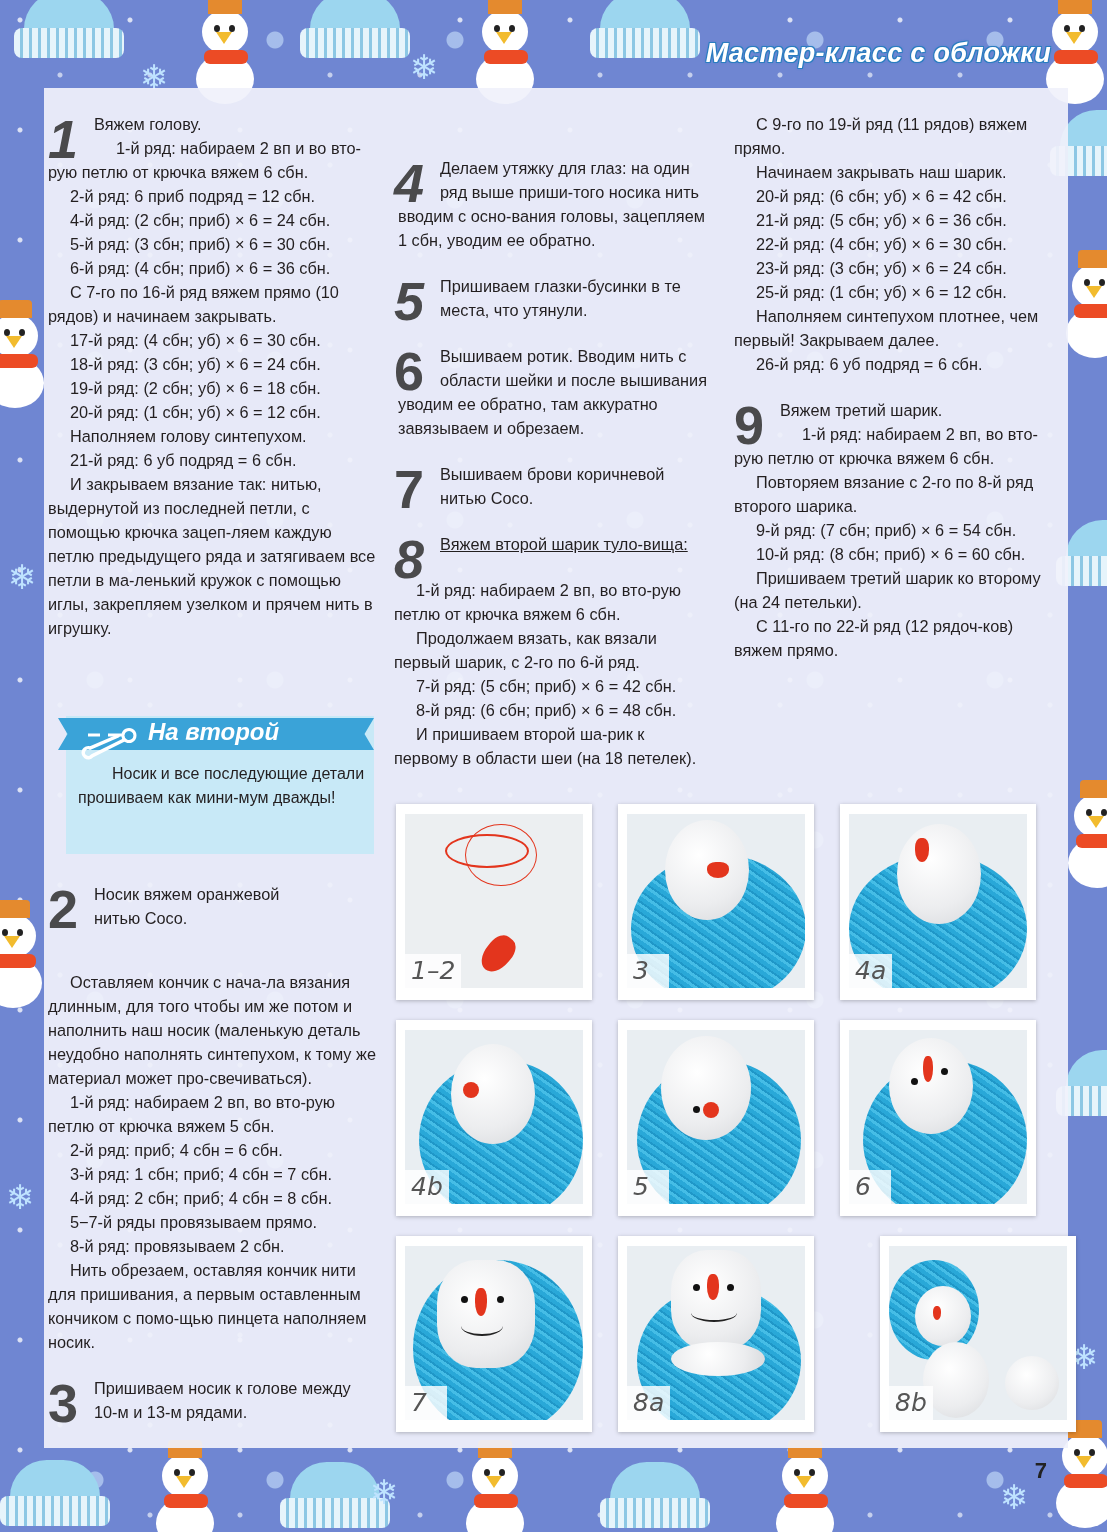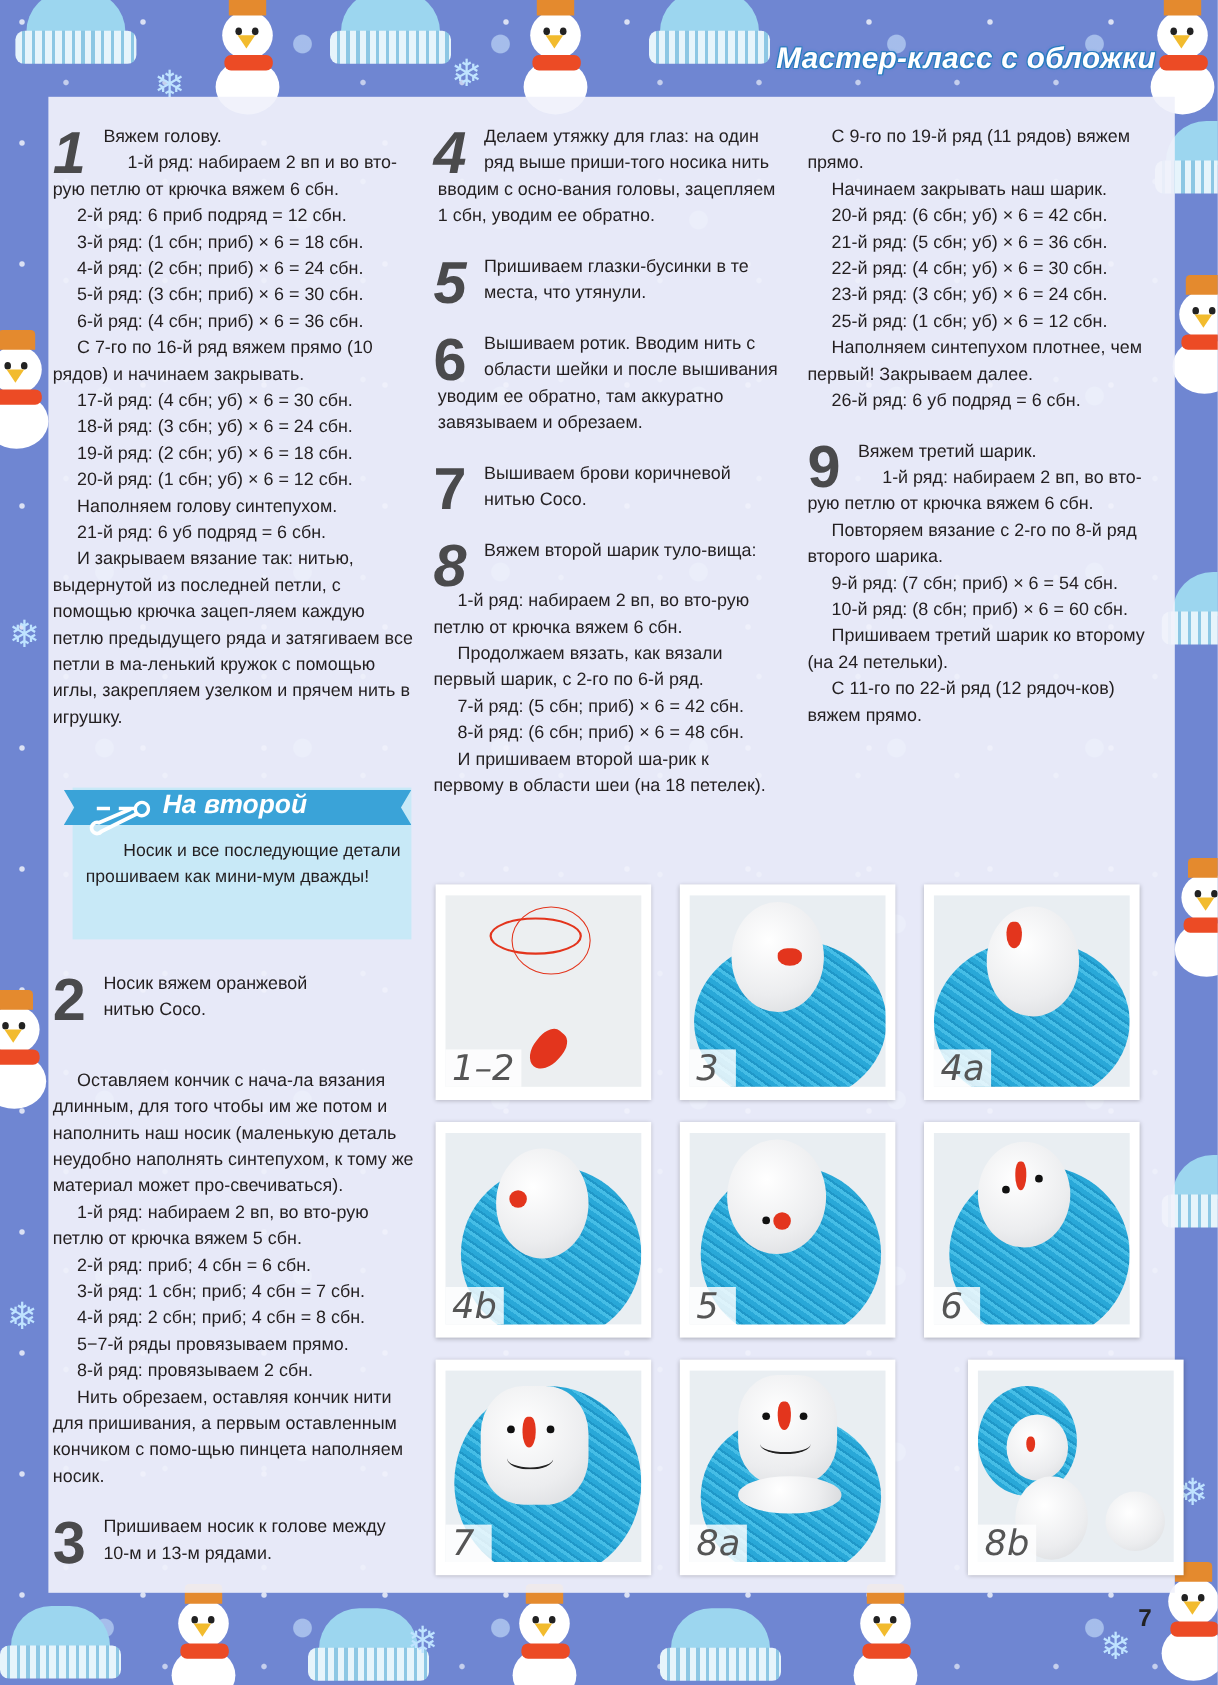--- a/index.html
+++ b/index.html
@@ -80,21 +80,21 @@
     background: repeating-linear-gradient(35deg,#29a8d8 0 4px,#45bde6 4px 7px,#1f97c8 7px 9px); }
   .ball { position:absolute; border-radius:50%;
     background: radial-gradient(circle at 40% 35%, #ffffff, #ecedef 60%, #d7d9dc); }
   .nose { position:absolute; background:#e3351d; border-radius:40% 40% 50% 50%; }
   .eye { position:absolute; width:7px; height:7px; background:#111; border-radius:50%; }
   .mouth { position:absolute; border-bottom:2px solid #222; border-radius:0 0 50% 50%; }
   .thread { position:absolute; border:2px solid #e3351d; border-radius:50%; }
   .photo .lbl {
     position:absolute; left:9px; bottom:12px; min-width:30px; padding:0 6px;
     background:rgba(255,255,255,0.82);
-    font-size:32px; line-height:34px; font-style:italic; color:#555; font-family:"DejaVu Sans", sans-serif;
+    font-size:25px; line-height:34px; font-style:italic; color:#555; font-family:"DejaVu Sans", sans-serif;
   }
   .page-number {
     position:absolute; right:60px; top:1458px; font-size:22px; font-weight:bold; color:#222;
   }
 </style>
 </head>
 <body>
 
 <div class="deco" style="left:0;top:0;width:1107px;height:1532px;">
   <div class="hatdeco" style="left:14px;top:-8px;">
@@ -222,21 +222,20 @@
 <div class="page-title">Мастер-класс с обложки</div>
 
 <div class="panel"></div>
 
 <div class="col" style="left:48px;top:112px;width:330px;">
   <div class="step">
     <span class="num">1</span>
     <p style="padding-left:4px;">Вяжем голову.</p>
     <p class="ind">1-й ряд: набираем 2 вп и во вто-рую петлю от крючка вяжем 6 сбн.</p>
     <p class="ind">2-й ряд: 6 приб подряд = 12 сбн.</p>
-    <p class="ind">3-й ряд: (1 сбн; приб) × 6 = 18 сбн.</p>
     <p class="ind">4-й ряд: (2 сбн; приб) × 6 = 24 сбн.</p>
     <p class="ind">5-й ряд: (3 сбн; приб) × 6 = 30 сбн.</p>
     <p class="ind">6-й ряд: (4 сбн; приб) × 6 = 36 сбн.</p>
     <p class="ind">С 7-го по 16-й ряд вяжем прямо (10 рядов) и начинаем закрывать.</p>
     <p class="ind">17-й ряд: (4 сбн; уб) × 6 = 30 сбн.</p>
     <p class="ind">18-й ряд: (3 сбн; уб) × 6 = 24 сбн.</p>
     <p class="ind">19-й ряд: (2 сбн; уб) × 6 = 18 сбн.</p>
     <p class="ind">20-й ряд: (1 сбн; уб) × 6 = 12 сбн.</p>
     <p class="ind">Наполняем голову синтепухом.</p>
     <p class="ind">21-й ряд: 6 уб подряд = 6 сбн.</p>
@@ -271,41 +270,41 @@
   <div class="gap"></div>
   <div class="step">
     <span class="num up">3</span>
     <p style="padding-left:4px;">Пришиваем носик к голове между 10-м и 13-м рядами.</p>
   </div>
 </div>
 
 <div class="col" style="left:394px;top:112px;width:318px;">
   <div class="step">
     <span class="num">4</span>
-    <p style="padding-left:4px;">Делаем утяжку для глаз: на один ряд выше приши-того носика нить вводим с осно-вания головы, зацепляем 1 сбн, уводим ее обратно.</p>
+    <p style="padding-left:4px;margin-top:44px;">Делаем утяжку для глаз: на один ряд выше приши-того носика нить вводим с осно-вания головы, зацепляем 1 сбн, уводим ее обратно.</p>
   </div>
   <div class="gap"></div>
   <div class="step">
     <span class="num">5</span>
     <p style="padding-left:4px;">Пришиваем глазки-бусинки в те места, что утянули.</p>
   </div>
   <div class="gap" style="clear:both;"></div>
   <div class="step">
     <span class="num up">6</span>
     <p style="padding-left:4px;">Вышиваем ротик. Вводим нить с области шейки и после вышивания уводим ее обратно, там аккуратно завязываем и обрезаем.</p>
   </div>
   <div class="gap"></div>
   <div class="step">
     <span class="num up">7</span>
     <p style="padding-left:4px;">Вышиваем брови коричневой нитью Coco.</p>
   </div>
   <div class="gap" style="clear:both;"></div>
   <div class="step">
     <span class="num">8</span>
-    <p style="padding-left:4px;">Вяжем второй шарик туло-вища:</p>
+    <p style="padding-left:4px;text-decoration:underline;">Вяжем второй шарик туло-вища:</p>
     <p class="ind" style="clear:both;">1-й ряд: набираем 2 вп, во вто-рую петлю от крючка вяжем 6 сбн.</p>
     <p class="ind">Продолжаем вязать, как вязали первый шарик, с 2-го по 6-й ряд.</p>
     <p class="ind">7-й ряд: (5 сбн; приб) × 6 = 42 сбн.</p>
     <p class="ind">8-й ряд: (6 сбн; приб) × 6 = 48 сбн.</p>
     <p class="ind">И пришиваем второй ша-рик к первому в области шеи (на 18 петелек).</p>
   </div>
 </div>
 
 <div class="col" style="left:734px;top:112px;width:318px;">
   <div class="step">

